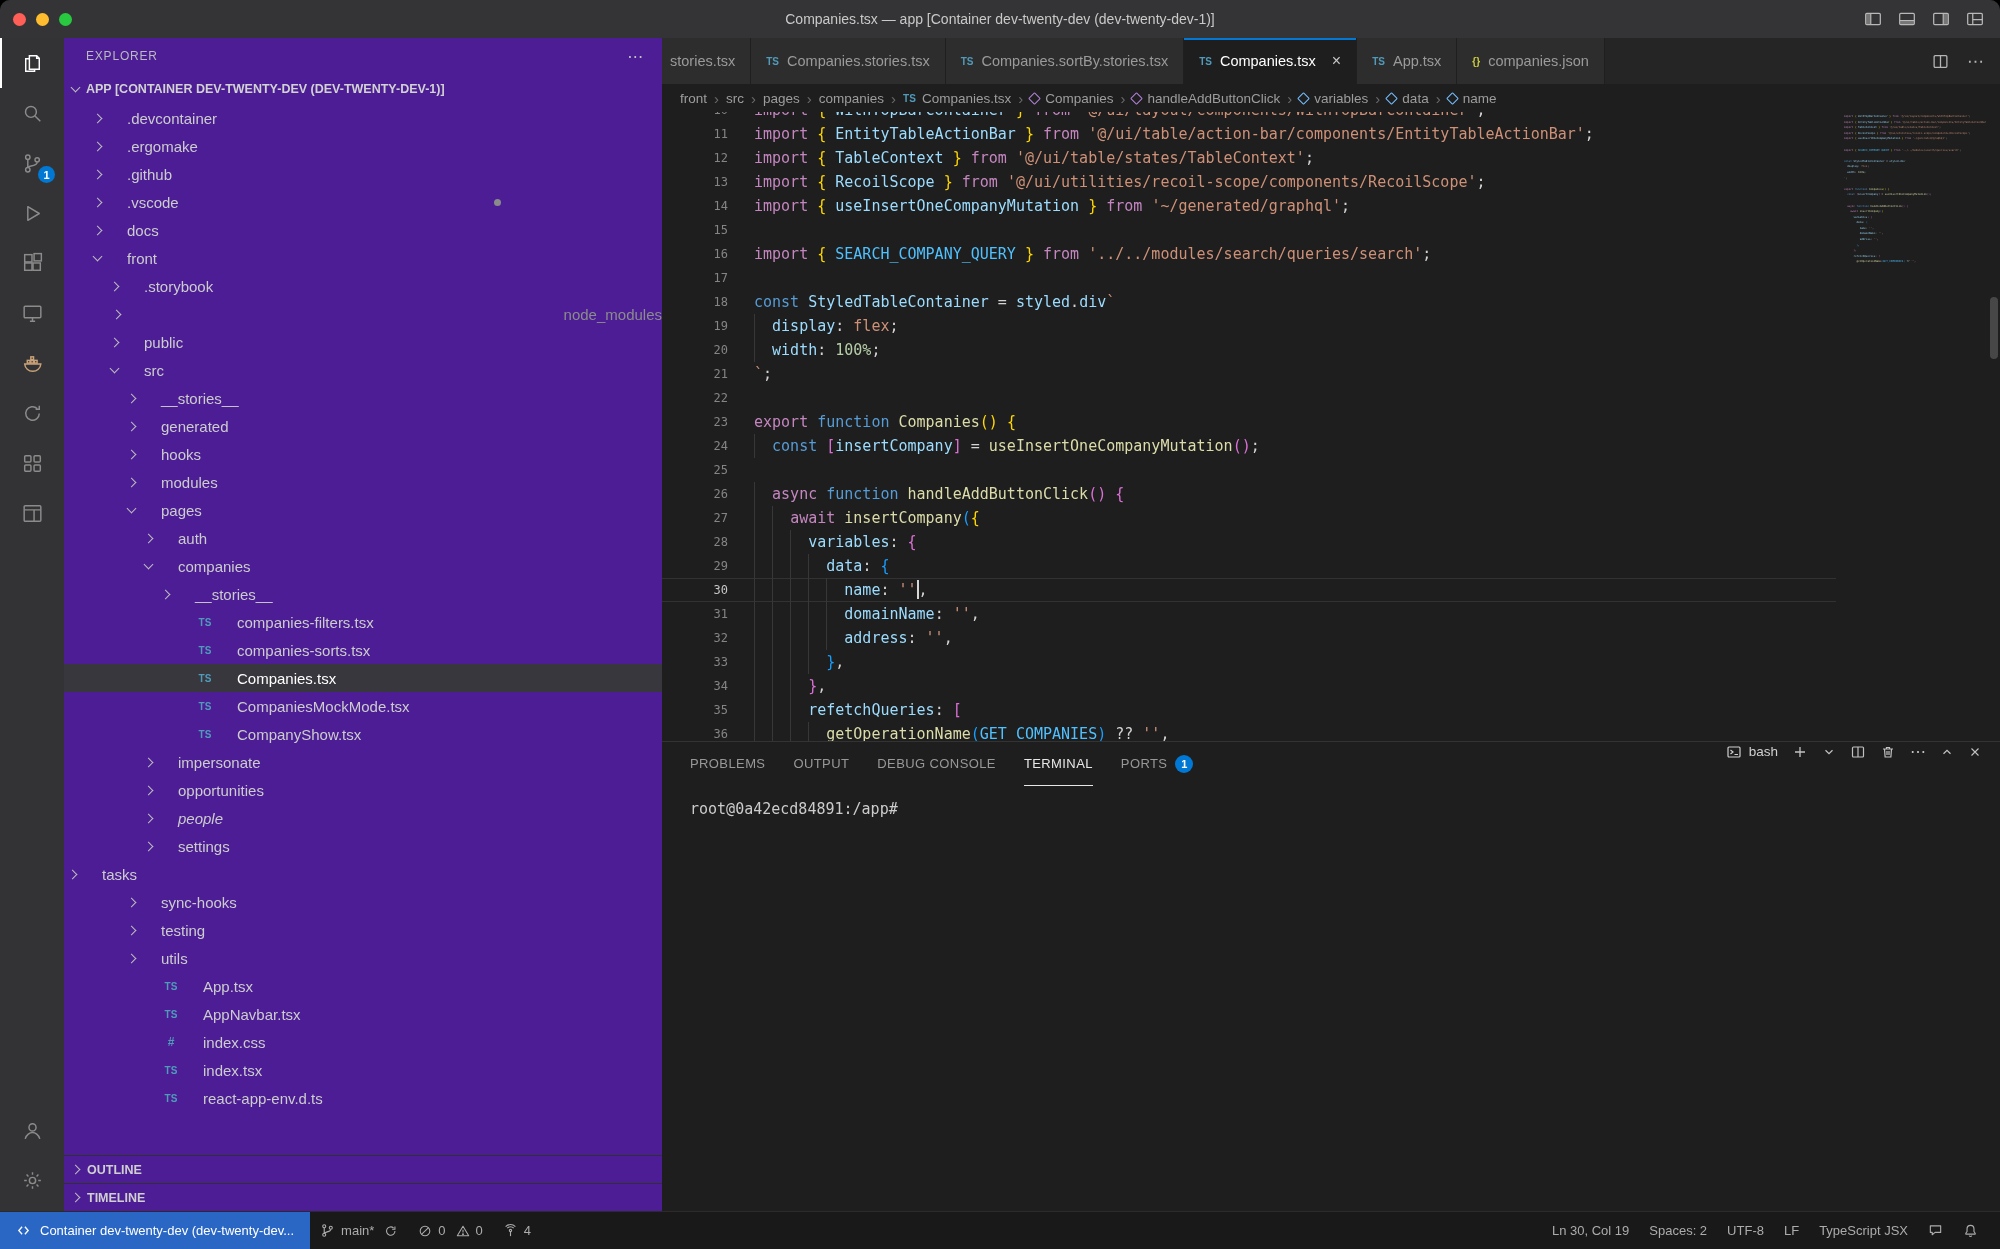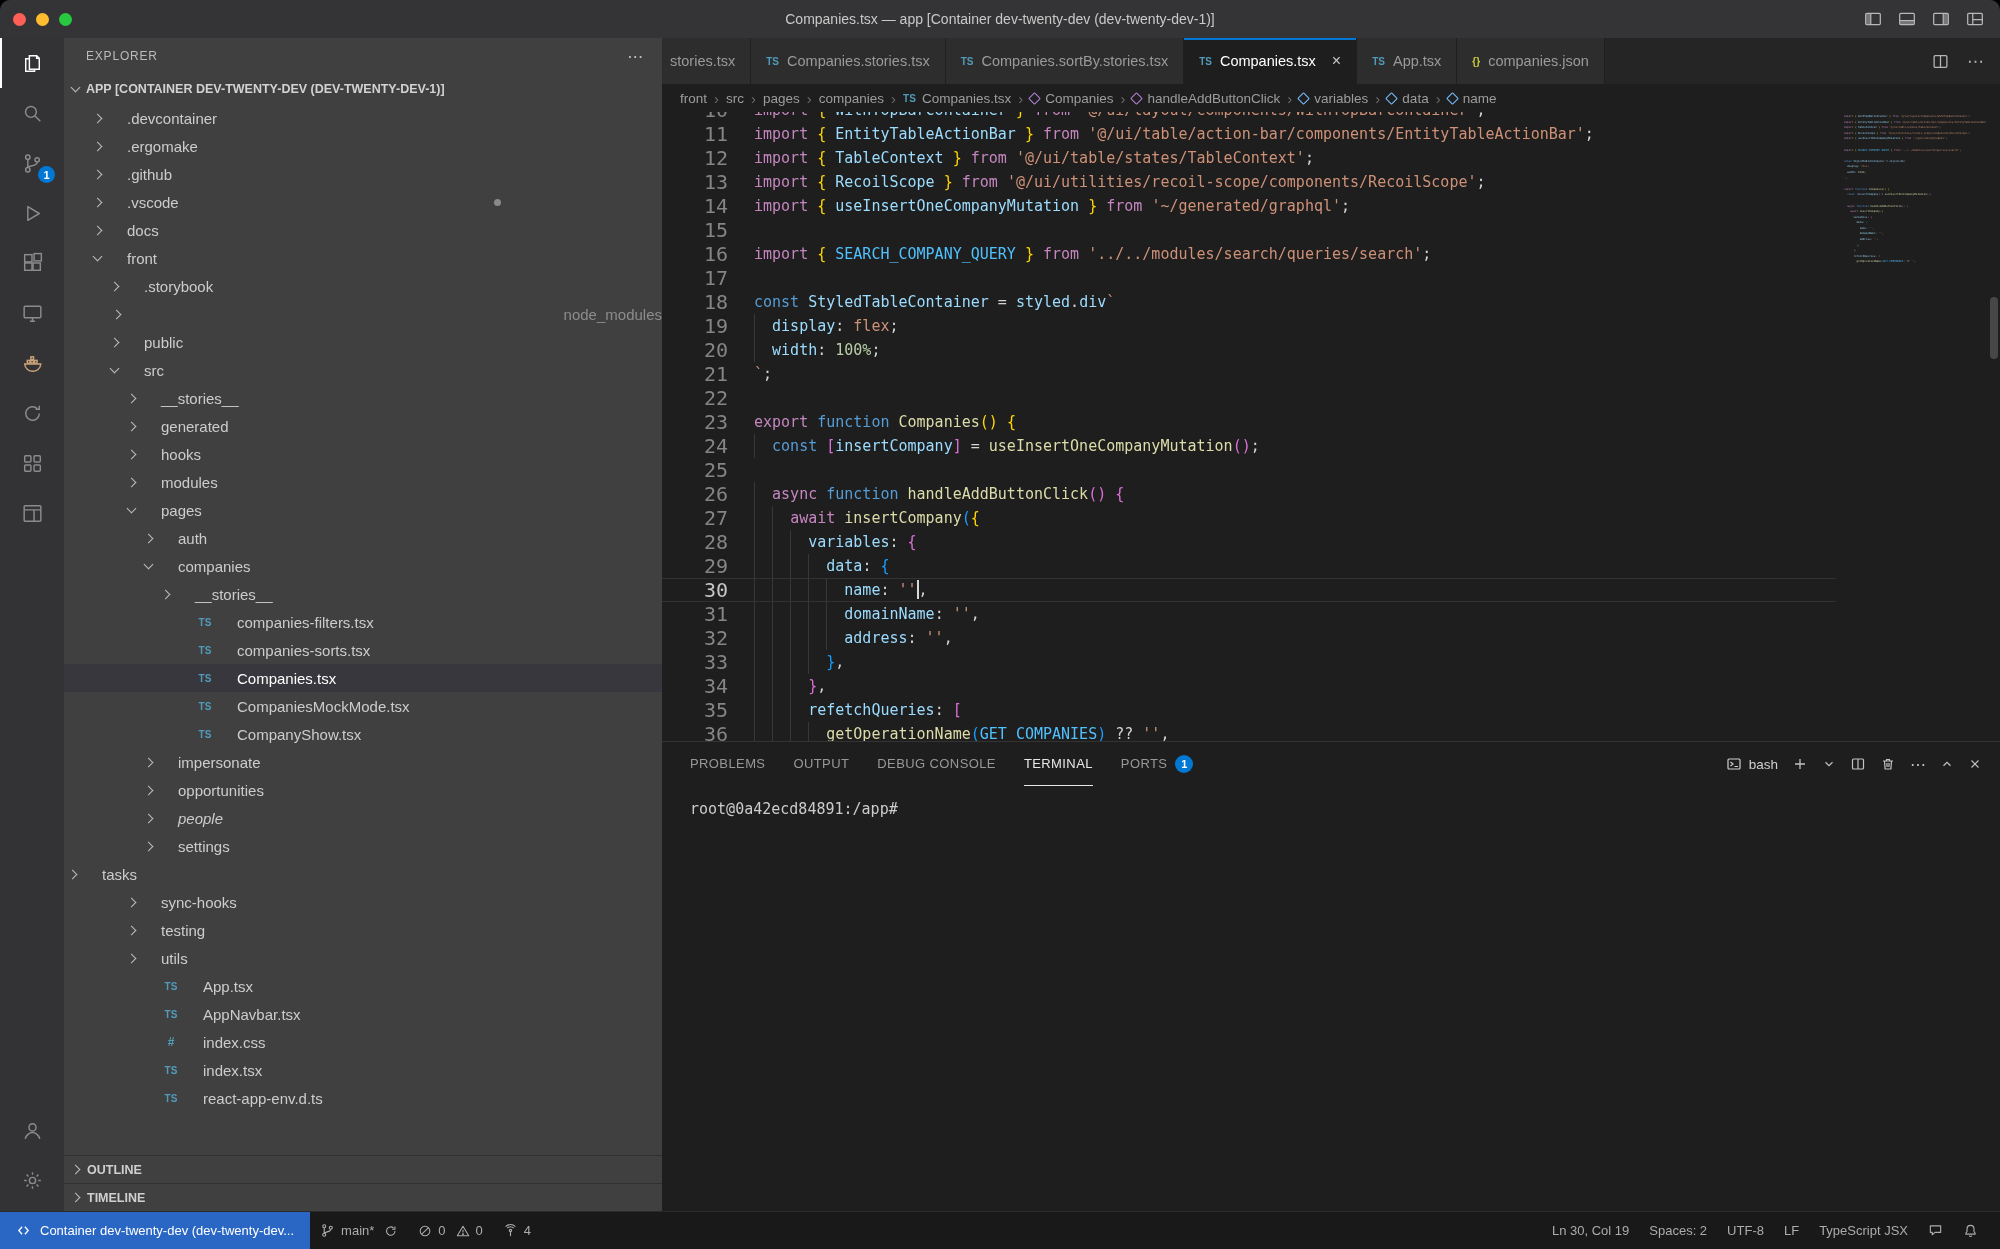--- a/index.html
+++ b/index.html
@@ -20,21 +20,21 @@
 
   
   .activitybar{width:64px;background:#333335;flex:none;display:flex;flex-direction:column;align-items:stretch}
   .ab-item{height:50px;display:flex;align-items:center;justify-content:center;color:#8b8b8b;position:relative;cursor:pointer}
   .ab-item.active{color:#fdfdfd;box-shadow:inset 2px 0 0 #fff}
   .ab-item.tan{color:#c9a178}
   .ab-badge{position:absolute;right:9px;bottom:5px;background:#0078d4;color:#fff;border-radius:50%;min-width:17px;height:17px;font-size:11px;display:flex;align-items:center;justify-content:center;font-weight:700}
   .ab-spacer{flex:1}
 
   
-  .sidebar{width:598px;background:#404040;flex:none;display:flex;flex-direction:column;overflow:hidden;color:#c5c5c5}
+  .sidebar{width:598px;background:#4c1d95;flex:none;display:flex;flex-direction:column;overflow:hidden;color:#c5c5c5}
   .sb-header{height:36px;flex:none;display:flex;align-items:center;padding:0 18px 0 22px;font-size:12px;letter-spacing:.8px;color:#bababa}
   .sb-more{margin-left:auto;color:#c0c0c0;font-size:16px;cursor:pointer}
   .section-head{height:30px;flex:none;display:flex;align-items:center;gap:7px;padding-left:8px;font-size:12.5px;font-weight:700;color:#d2d2d2;cursor:pointer}
   .tree{flex:1;overflow:hidden;font-size:15px}
   .trow{height:28px;display:flex;align-items:center;gap:22px;position:relative;color:#cccccc;cursor:pointer;white-space:nowrap}
   .trow.sel{background:#37373d;color:#fff}
   .trow.dim .tlabel{color:#8c8c8c}
   .twisty{width:16px;flex:none;display:inline-flex;justify-content:center}
   .chev{display:inline-block;width:7px;height:7px;border-right:1.6px solid #bdbdbd;border-bottom:1.6px solid #bdbdbd}
   .chev.right{transform:rotate(-45deg)}
@@ -65,34 +65,34 @@
   .sym{width:9px;height:9px;border:1.4px solid;transform:rotate(45deg);border-radius:1px;display:inline-block;flex:none}
   .sym.method{border-color:#b180d7}
   .sym.var{border-color:#75beff}
 
   
   .code-wrap{flex:1;display:flex;min-height:0;position:relative;overflow:hidden;background:#1e1e1e}
   .code-scroll{flex:1;overflow:hidden;min-width:0}
   .code-inner{margin-top:-14px}
   .cline{display:flex;height:24px;font-family:"DejaVu Sans Mono",monospace;font-size:15px;line-height:24px;white-space:pre;color:#d4d4d4}
   .cline.cur{box-shadow:inset 0 1px 0 #323232,inset 0 -1px 0 #323232}
-  .lnum{width:92px;flex:none;text-align:right;padding-right:26px;color:#858585;font-size:20px}
+  .lnum{width:92px;flex:none;text-align:right;padding-right:26px;color:#858585;font-size:12px}
   .lnum.act{color:#c6c6c6}
   .ltext{position:relative;flex:1;min-width:0}
   .guide{position:absolute;top:0;bottom:0;width:1px;background:#373737}
   .caret{display:inline-block;width:2px;height:19px;background:#d7d7d7;vertical-align:-4px}
 
   .minimap{width:150px;flex:none;overflow:hidden;position:relative;padding:2px 0 0 8px;opacity:.9}
   .mline{font-family:"DejaVu Sans Mono",monospace;font-size:2.6px;line-height:5.6px;height:5.6px;white-space:pre;color:#d4d4d4;overflow:hidden}
   .vscroll{width:14px;flex:none;position:relative}
   .vthumb{position:absolute;top:185px;right:2px;width:8px;height:62px;background:rgba(140,140,140,.38);border-radius:4px}
 
   
   .panel{height:470px;flex:none;display:flex;flex-direction:column;background:#1e1e1e;border-top:1px solid #333}
-  .panel-head{height:44px;flex:none;display:flex;align-items:center;padding:0 18px 0 28px}
+  .panel-head{height:44px;flex:none;display:flex;align-items:flex-start;padding:0 18px 0 28px}
   .ptabs{display:flex;align-items:stretch;height:100%}
   .ptab{display:flex;align-items:center;gap:8px;margin-right:28px;font-size:13px;letter-spacing:.4px;color:#989898;border-bottom:1px solid transparent;cursor:pointer}
   .ptab.active{color:#e7e7e7;border-bottom-color:#e7e7e7}
   .pbadge{background:#0078d4;color:#fff;border-radius:50%;min-width:18px;height:18px;font-size:11px;font-weight:700;display:inline-flex;align-items:center;justify-content:center}
   .panel-actions{margin-left:auto;display:flex;align-items:center;gap:14px;color:#c2c2c2}
   .shell-label{display:inline-flex;align-items:center;gap:7px;font-size:13.5px;color:#d0d0d0}
   .pa-icon{display:inline-flex;cursor:pointer}
   .term{flex:1;padding:14px 0 0 28px;font-family:"DejaVu Sans Mono",monospace;font-size:15px;color:#cccccc}
 
   

